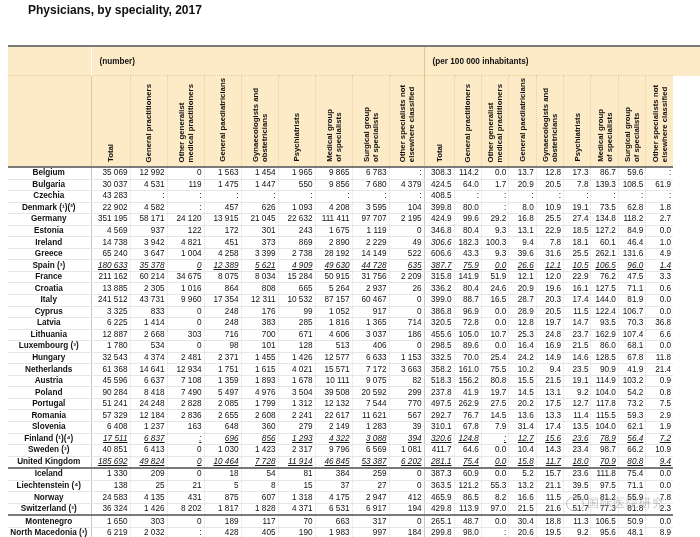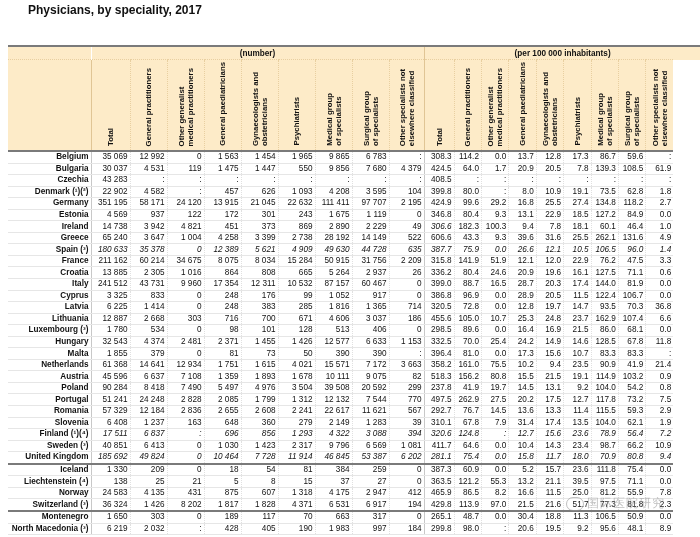--- a/index.html
+++ b/index.html
@@ -5,31 +5,31 @@
   html, body { margin: 0; padding: 0; background: #ffffff; }
   body { width: 700px; height: 537px; overflow: hidden; font-family: "Liberation Sans", sans-serif; color: #111; }
   .title { position: absolute; left: 8px; top: 3px; font-size: 12px; font-weight: bold; padding-left: 20px; }
   table.phys { position: absolute; left: 8px; top: 45px; border-collapse: collapse; table-layout: fixed; width: 664px; font-size: 8.2px; }
   table.phys col.c-label { width: 83px; }
   table.phys col.c-num { width: 37px; }
   table.phys col.c-num2 { width: 35px; }
   table.phys col.c-numtot { width: 39px; }
   table.phys col.c-rate { width: 27.4px; }
   table.phys col.c-ratetot { width: 30px; }
-  thead tr.grp th { height: 12px; border-top: 2px solid #7a7a7a; background: #fdebc8; font-weight: bold; font-size: 8.2px; text-align: center; padding: 0; }
+  thead tr.grp th { height: 12px; border-top: 2px solid #7a7a7a; background: #fdebc8; font-weight: bold; font-size: 8.2px; text-align: left; padding: 8px; }
   thead tr.grp th.blank { border-right: 1px solid #ffffff; }
   thead tr.hdr th { height: 88px; background: #fdebc8; vertical-align: bottom; padding: 0 0 2px 0; border-top: 1px dotted #e8cfa0; border-left: 1px dotted #e8cfa0; }
   thead tr.hdr th.first { border-left: none; }
   .vtext { writing-mode: vertical-rl; transform: rotate(180deg); font-weight: bold; font-size: 7.8px; line-height: 9px; text-align: left; display: inline-block; white-space: pre-line; margin: 0 auto; }
   thead tr.hdr th.sep { border-left: 1px solid #e0c595; }
   thead tr.grp th.sep { border-left: 1px solid #e0c595; }
   tbody td { height: 10.55px; padding: 0 2px 0 0; text-align: right; border-bottom: 1px solid #e6e6e6; border-left: 1px dotted #e0e0e0; white-space: nowrap; line-height: 10px; }
-  tbody td.lbl { text-align: right; font-weight: bold; padding-left: 1px; border-left: none; }
+  tbody td.lbl { text-align: center; font-weight: bold; padding-left: 1px; border-left: none; }
   tbody td.sep { border-left: 1px solid #c8c8c8; }
-  tbody tr.it td:not(.lbl) { font-style: italic; }
+  tbody tr.it td:not(.lbl) { font-style: italic; text-decoration: underline; }
   tbody tr.topgap td { border-top: 2px solid #7a7a7a; margin-top: 29px; }
   tbody tr.firstrow td { border-top: 2px solid #7a7a7a; }
   .wm { position: absolute; left: 566px; top: 495px; font-size: 12px; color: rgba(140,140,140,0.55); letter-spacing: 1px; }
   .wm .wmicon { display: inline-block; width: 16px; height: 12px; border: 1px solid rgba(150,150,150,0.6); border-radius: 8px; vertical-align: middle; margin-right: 3px; }
 </style>
 </head>
 <body>
 
 <div class="title">Physicians, by speciality, 2017</div>
 
@@ -446,41 +446,20 @@
         <td>70.0</td>
         <td>25.4</td>
         <td>24.2</td>
         <td>14.9</td>
         <td>14.6</td>
         <td>128.5</td>
         <td>67.8</td>
         <td>11.8</td>
       </tr>
       <tr class="">
-        <td class="lbl">Malta</td>
-        <td class="sep">1 855</td>
-        <td>379</td>
-        <td>0</td>
-        <td>81</td>
-        <td>73</td>
-        <td>50</td>
-        <td>390</td>
-        <td>390</td>
-        <td>:</td>
-        <td class="sep">396.4</td>
-        <td>81.0</td>
-        <td>0.0</td>
-        <td>17.3</td>
-        <td>15.6</td>
-        <td>10.7</td>
-        <td>83.3</td>
-        <td>83.3</td>
-        <td>:</td>
-      </tr>
-      <tr class="">
         <td class="lbl">Netherlands</td>
         <td class="sep">61 368</td>
         <td>14 641</td>
         <td>12 934</td>
         <td>1 751</td>
         <td>1 615</td>
         <td>4 021</td>
         <td>15 571</td>
         <td>7 172</td>
         <td>3 663</td>

